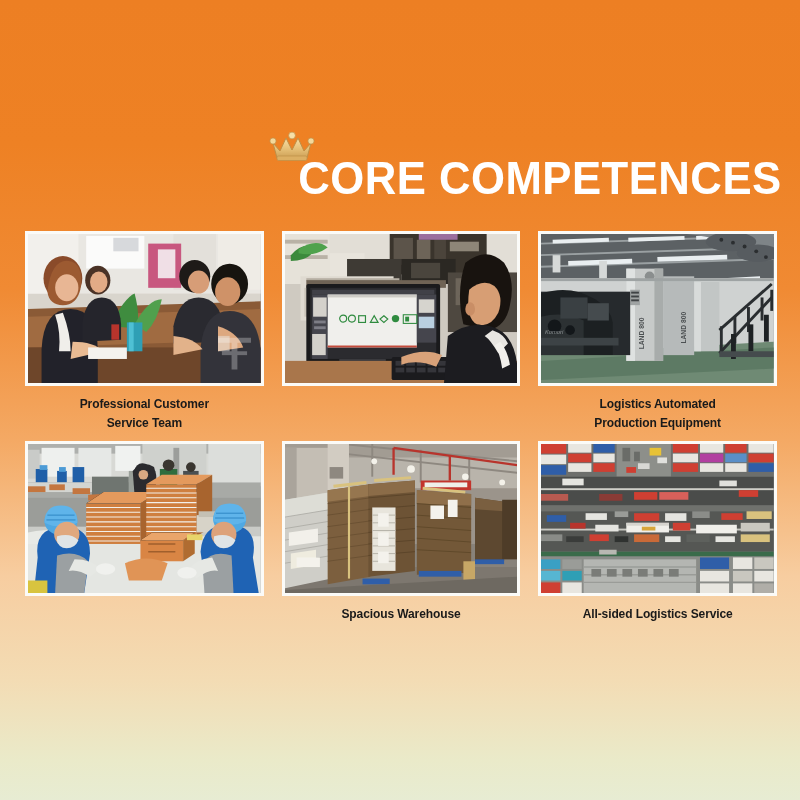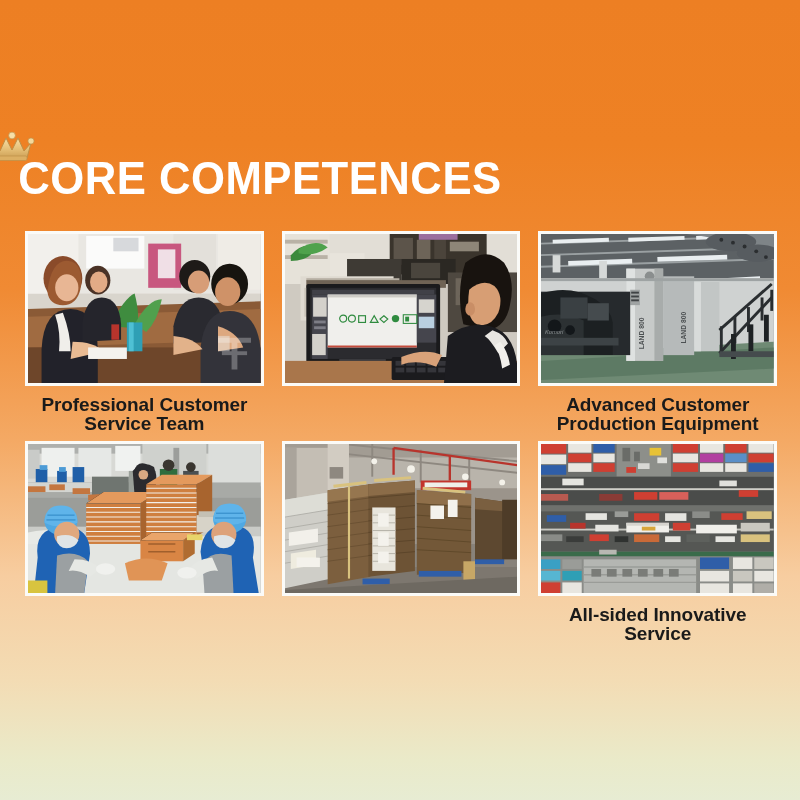--- a/index.html
+++ b/index.html
@@ -29,21 +29,21 @@
     width: 800px;
     height: 800px;
   }
 
   
   .title-block {
     position: absolute;
     top: 150px;
     left: 0;
     width: 800px;
-    text-align: left;
+    text-align: right;
   }
 
   .title-inner {
     position: relative;
     display: inline-block;
   }
 
   .crown-icon {
     position: absolute;
     top: -21px;
@@ -97,21 +97,21 @@
     width: 100%;
     height: 100%;
     display: block;
   }
 
   .card-caption {
     margin-top: 9px;
     text-align: center;
     font-family: "Liberation Sans", sans-serif;
     font-weight: 700;
-    font-size: 19px;
+    font-size: 12px;
     line-height: 19px;
     color: #1A1A1A;
     white-space: pre-line;
     letter-spacing: -0.1px;
   }
 </style>
 </head>
 <body>
 
 <div class="page">
@@ -343,21 +343,21 @@
             <rect x="230" y="84" width="5" height="28"></rect>
           </g>
           <rect x="184" y="122" width="56" height="6" fill="#454b4d"></rect>
           <g fill="#d6d9d8">
             <rect x="60" y="28" width="8" height="20"></rect>
             <rect x="12" y="22" width="8" height="18"></rect>
           </g>
           <rect x="0" y="46" width="240" height="3" fill="#9ea3a3"></rect>
         </svg>
       </div>
-      <div class="card-caption">Advanced Customer
+      <div class="card-caption">Logistics Automated
 Production Equipment</div>
     </div>
 
     <div class="card">
       <div class="card-photo">
         <svg class="photo-canvas" viewBox="0 0 240 155" preserveAspectRatio="none">
           <rect x="0" y="0" width="240" height="155" fill="#b7b9b6"></rect>
           <rect x="0" y="0" width="240" height="40" fill="#d8d9d5"></rect>
           <rect x="0" y="0" width="240" height="10" fill="#aeb0ad"></rect>
           <rect x="14" y="4" width="34" height="30" fill="#eef0ee"></rect>
@@ -585,20 +585,21 @@
           </g>
           <g fill="#2f5ea8">
             <rect x="138" y="132" width="44" height="6"></rect>
             <rect x="196" y="120" width="30" height="5"></rect>
             <rect x="80" y="140" width="28" height="6"></rect>
           </g>
           <rect x="184" y="122" width="12" height="22" fill="#c7a766"></rect>
           <path d="M0 152 l240 -14 l0 17 l-240 0z" fill="#6e6961"></path>
         </svg>
       </div>
+      <div class="card-caption">Spacious Warehouse</div>
     </div>
 
     <div class="card">
       <div class="card-photo">
         <svg class="photo-canvas" viewBox="0 0 240 155" preserveAspectRatio="none">
           <rect x="0" y="0" width="240" height="155" fill="#7e807c"></rect>
           <rect x="0" y="0" width="240" height="34" fill="#6d6f6c"></rect>
           <g>
             <rect x="0" y="0" width="26" height="10" fill="#cf3f32"></rect>
             <rect x="0" y="11" width="26" height="10" fill="#e8e6e0"></rect>
@@ -703,17 +704,17 @@
             <rect x="198" y="145" width="20" height="10" fill="#e8e6e0"></rect>
             <rect x="220" y="118" width="20" height="12" fill="#c9c7bf"></rect>
             <rect x="220" y="132" width="20" height="11" fill="#e8e6e0"></rect>
             <rect x="220" y="145" width="20" height="10" fill="#b0aea8"></rect>
           </g>
           <g fill="#b8b8b2">
             <rect x="60" y="110" width="18" height="5"></rect>
           </g>
         </svg>
       </div>
-      <div class="card-caption">All-sided Innovative Service</div>
+      <div class="card-caption">All-sided Logistics Service</div>
     </div>
 
   </div>
 </div>
 
 </body></html>

